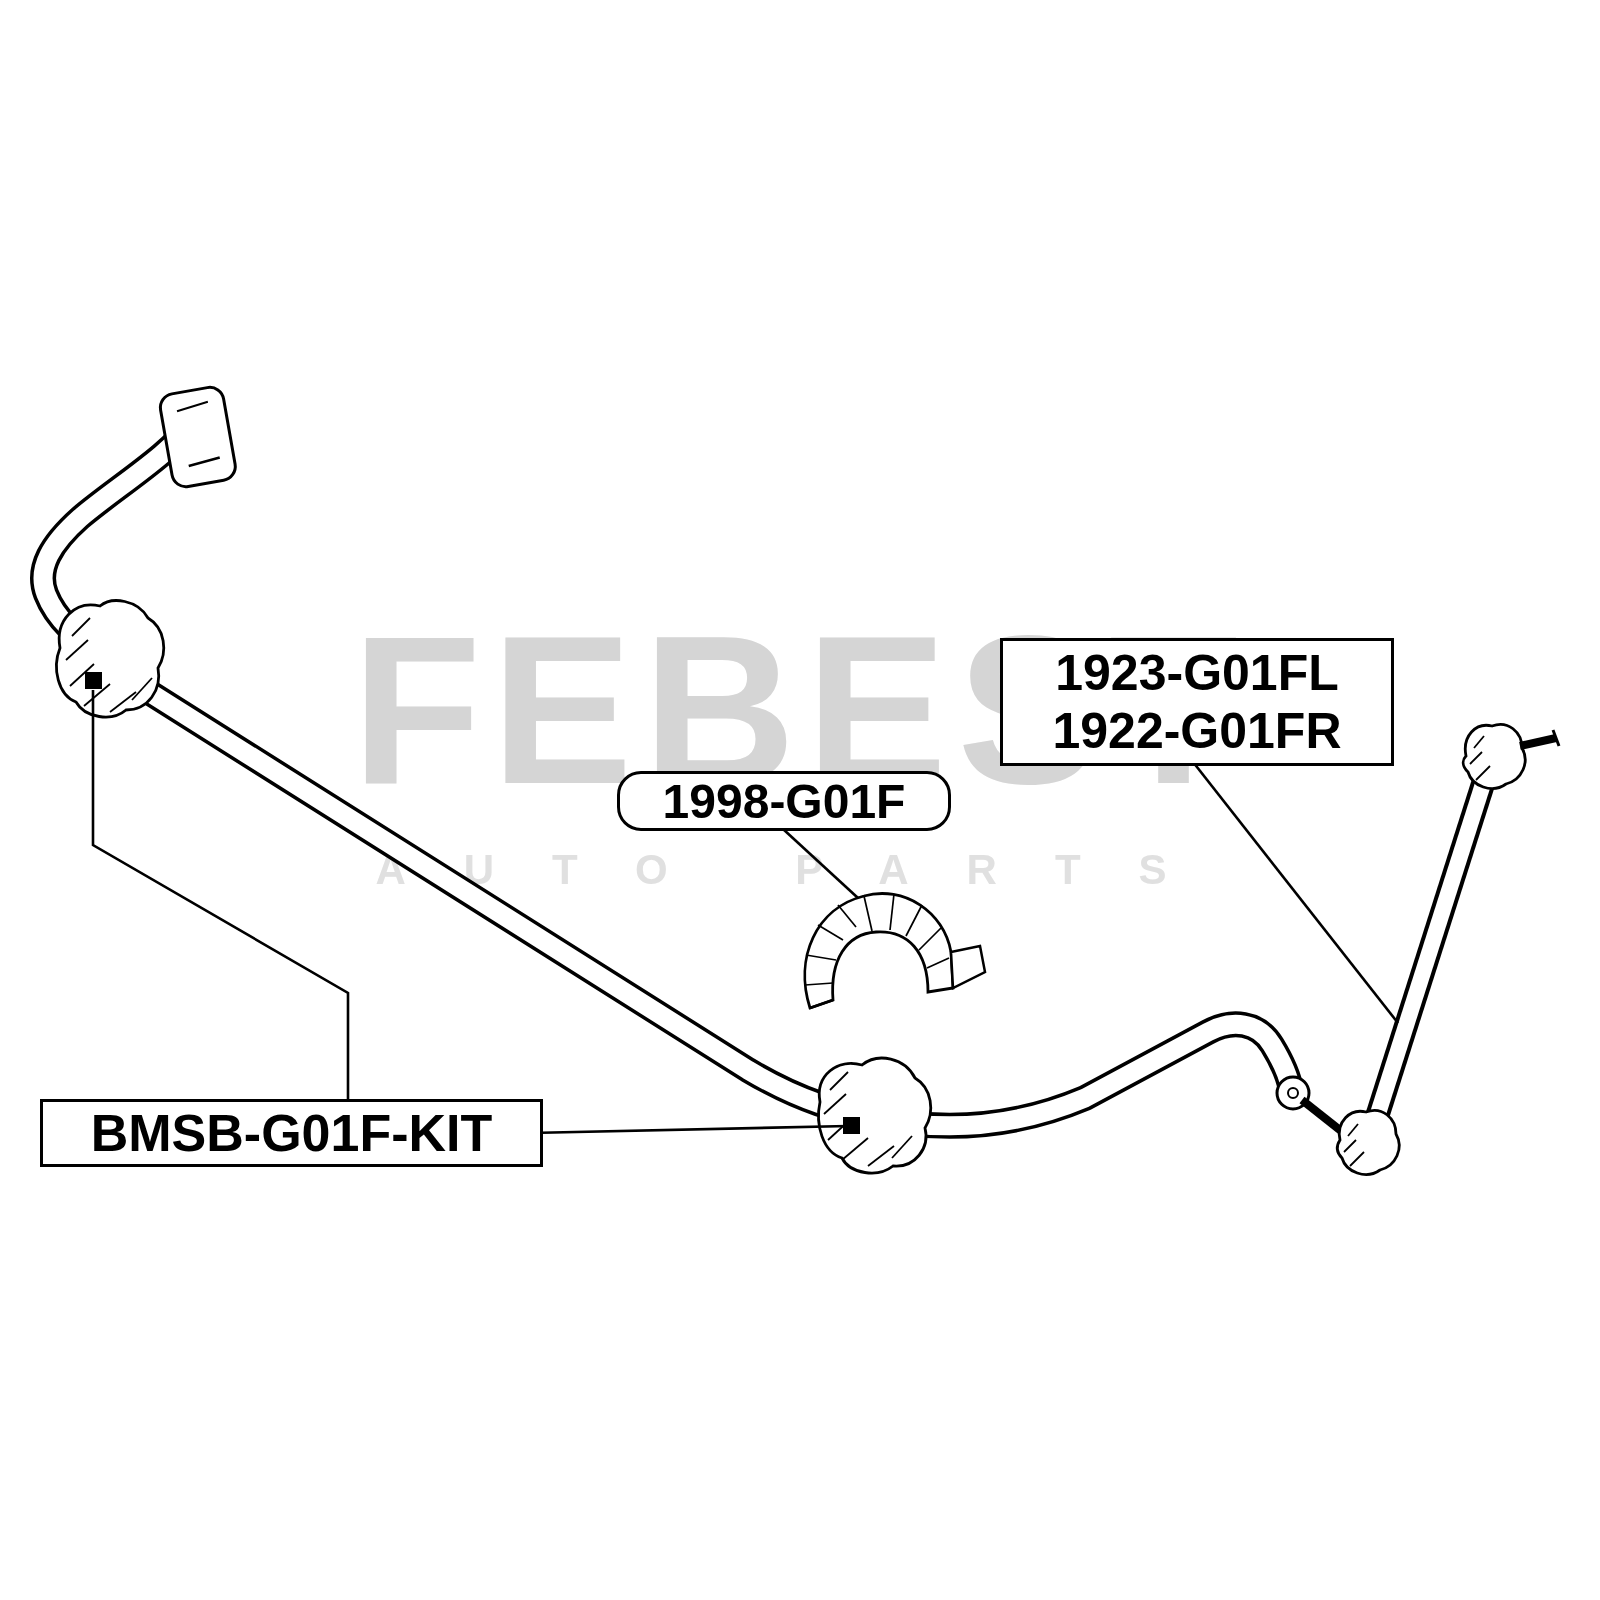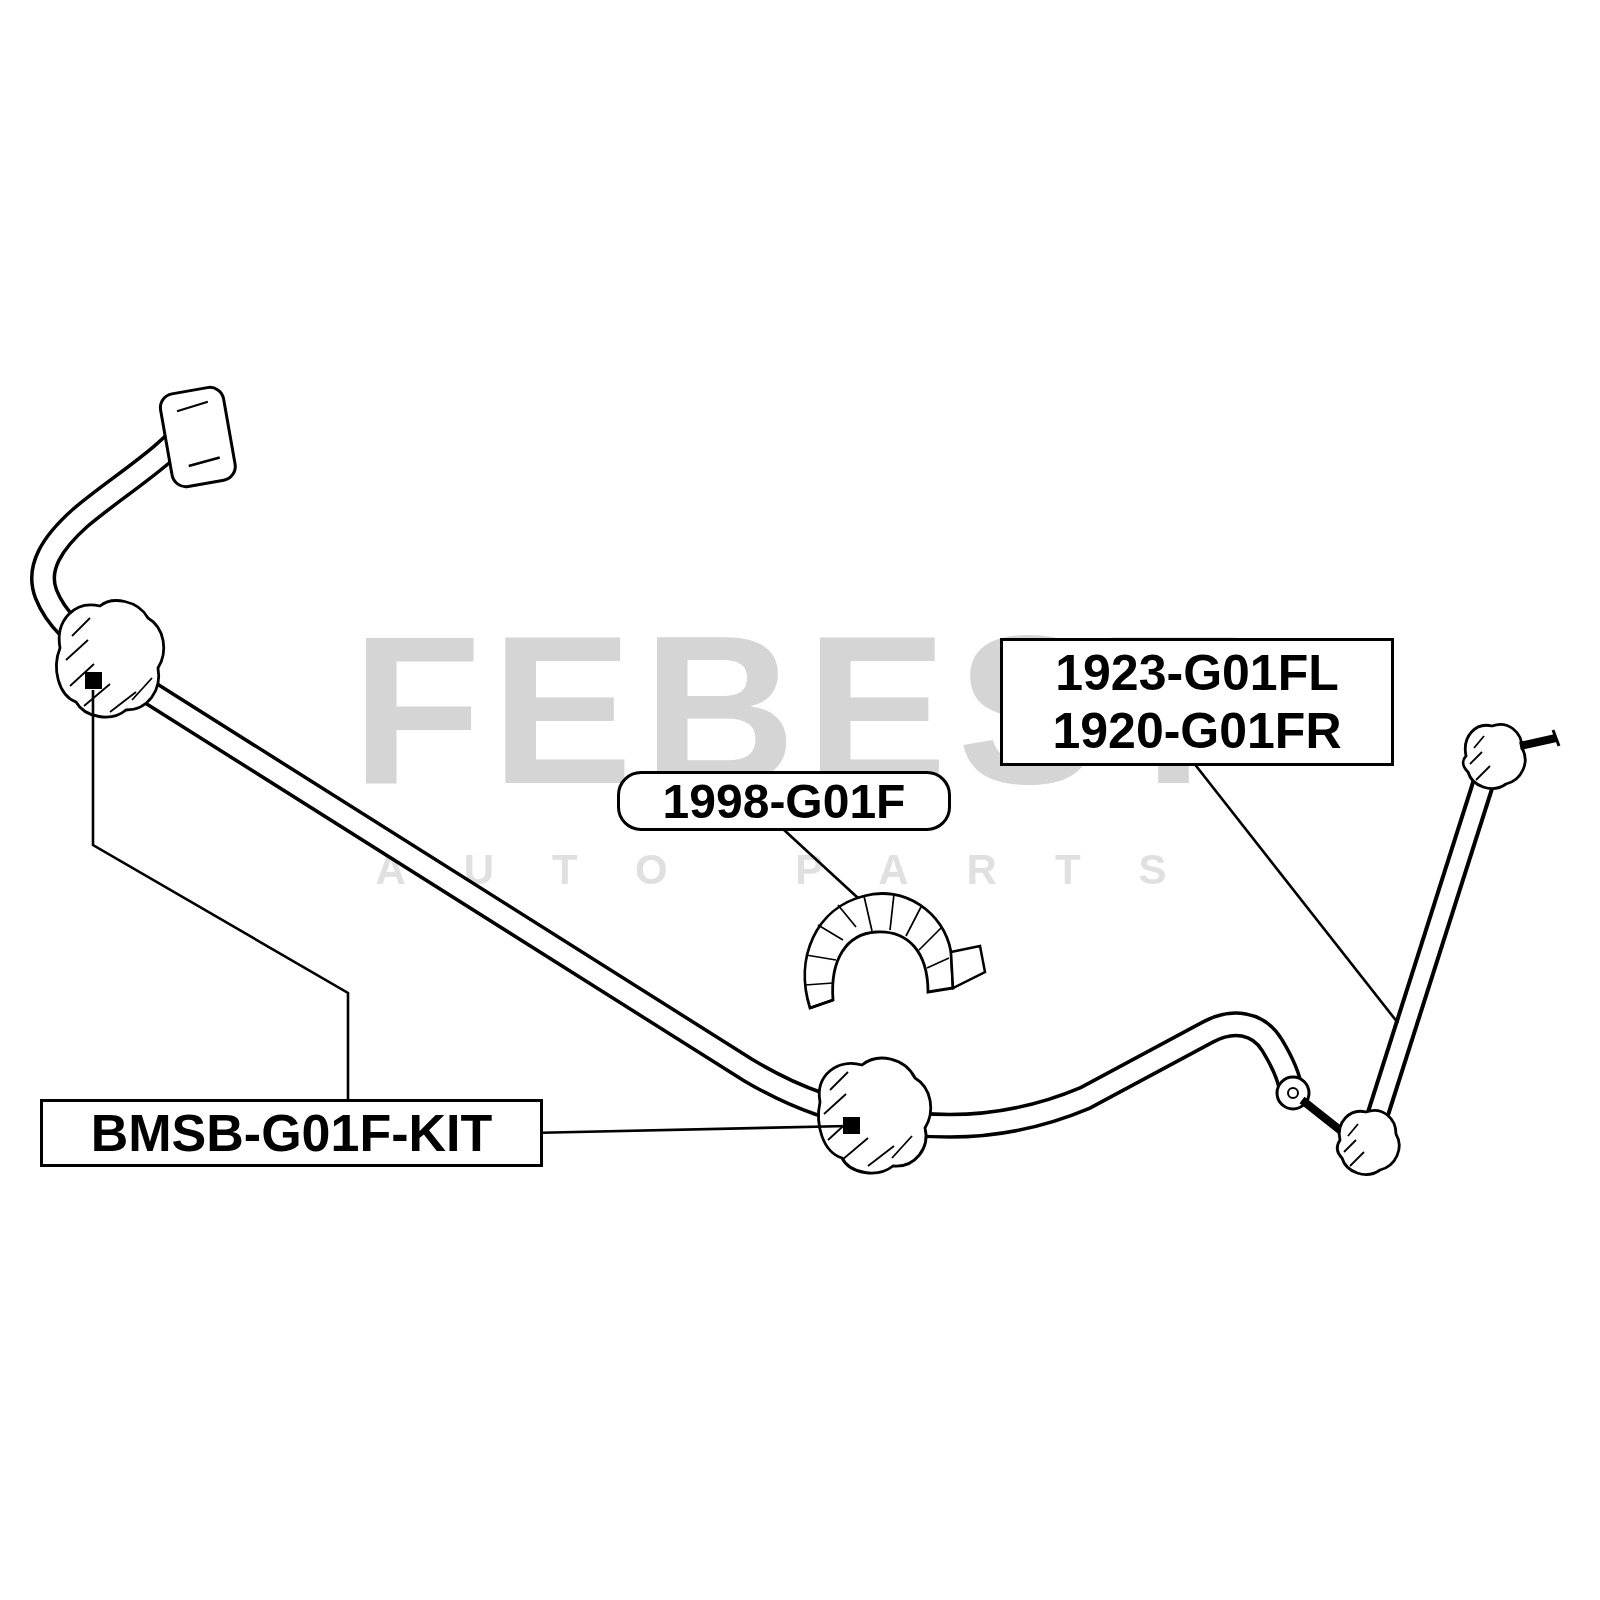--- a/index.html
+++ b/index.html
@@ -208,16 +208,16 @@
   <div id="label-kit" class="part-label">
     <div>BMSB-G01F-KIT</div>
   </div>
 
   <div id="label-bush" class="part-label">
     <div>1998-G01F</div>
   </div>
 
   <div id="label-links" class="part-label">
     <div>1923-G01FL</div>
-    <div>1920-G01FR</div>
+    <div>1922-G01FR</div>
   </div>
 
 </div>
 
 </body></html>

